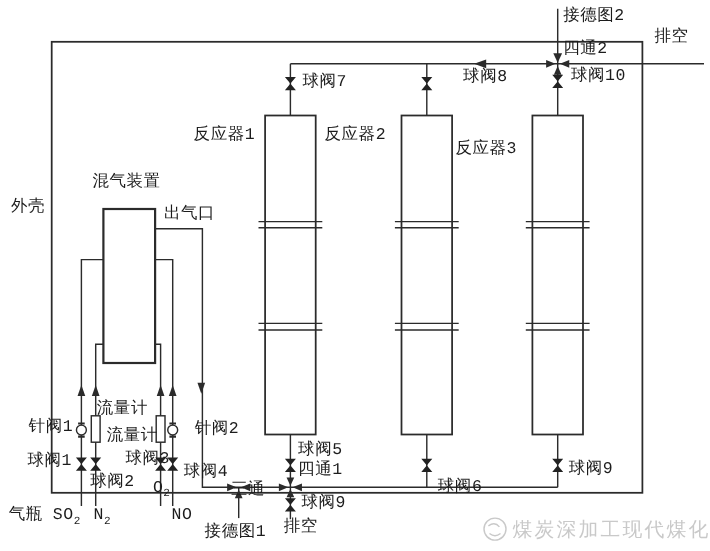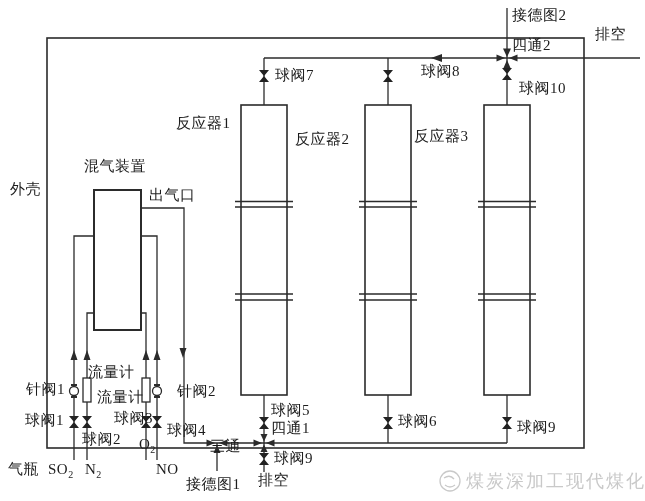--- a/index.html
+++ b/index.html
@@ -4,21 +4,21 @@
 <style>
   html,body{margin:0;padding:0;background:#ffffff;}
   #stage{
     position:relative;width:645px;height:501px;background:#ffffff;
     font-family:"DejaVu Serif","Liberation Serif",serif;overflow:hidden;
   }
   svg{position:absolute;left:0;top:0;}
   .lbl{
     position:absolute;white-space:nowrap;color:#1c1c1c;
     font-size:15px;line-height:1.1;letter-spacing:0.5px;
-    font-family:Liberation Serif, serif;
+    font-family:Liberation Mono, monospace;
   }
   .lbl sub{font-size:10px;letter-spacing:0;}
   .wm{
     position:absolute;color:#c9c9c9;font-size:18px;letter-spacing:2px;
     white-space:nowrap;font-family:"DejaVu Sans","Liberation Sans",sans-serif;
   }
 </style>
 </head>
 <body>
 
@@ -113,26 +113,26 @@
       <circle cx="450" cy="481" r="10"></circle>
       <path d="M444,478 q6,-4 10,1 M445,485 q5,4 10,0"></path>
     </g>
   </svg>
 
   <span class="lbl" style="left:10px;top:181px">外壳</span>
   <span class="lbl" style="left:84px;top:158px">混气装置</span>
   <span class="lbl" style="left:149px;top:187px">出气口</span>
 
   <span class="lbl" style="left:176px;top:115px">反应器1</span>
-  <span class="lbl" style="left:295px;top:131px">反应器2</span>
+  <span class="lbl" style="left:295px;top:115px">反应器2</span>
   <span class="lbl" style="left:414px;top:128px">反应器3</span>
 
   <span class="lbl" style="left:275px;top:67px">球阀7</span>
   <span class="lbl" style="left:421px;top:63px">球阀8</span>
-  <span class="lbl" style="left:519px;top:80px">球阀10</span>
+  <span class="lbl" style="left:519px;top:62px">球阀10</span>
 
   <span class="lbl" style="left:512px;top:7px">接德图2</span>
   <span class="lbl" style="left:512px;top:37px">四通2</span>
   <span class="lbl" style="left:595px;top:26px">排空</span>
 
   <span class="lbl" style="left:26px;top:381px">针阀1</span>
   <span class="lbl" style="left:88px;top:364px">流量计</span>
   <span class="lbl" style="left:97px;top:389px">流量计</span>
   <span class="lbl" style="left:177px;top:383px">针阀2</span>
 
@@ -148,17 +148,17 @@
   <span class="lbl" style="left:156px;top:461px"><span>NO</span><sub></sub></span>
 
   <span class="lbl" style="left:210px;top:438px">三通</span>
   <span class="lbl" style="left:186px;top:476px">接德图1</span>
 
   <span class="lbl" style="left:271px;top:402px">球阀5</span>
   <span class="lbl" style="left:271px;top:420px">四通1</span>
   <span class="lbl" style="left:274px;top:450px">球阀9</span>
   <span class="lbl" style="left:258px;top:472px">排空</span>
 
-  <span class="lbl" style="left:398px;top:413px">球阀6</span>
+  <span class="lbl" style="left:398px;top:435px">球阀6</span>
   <span class="lbl" style="left:517px;top:419px">球阀9</span>
 
   <span class="wm" style="left:466px;top:469px">煤炭深加工现代煤化工</span>
 </div>
 
 </body></html>

